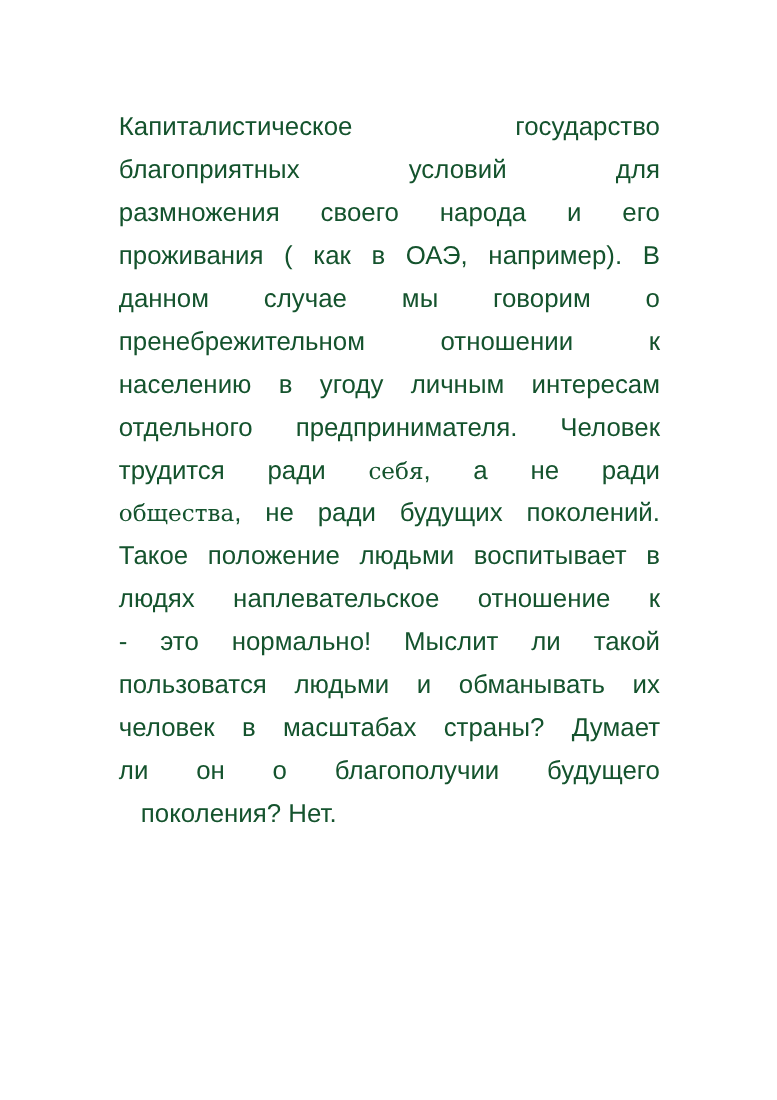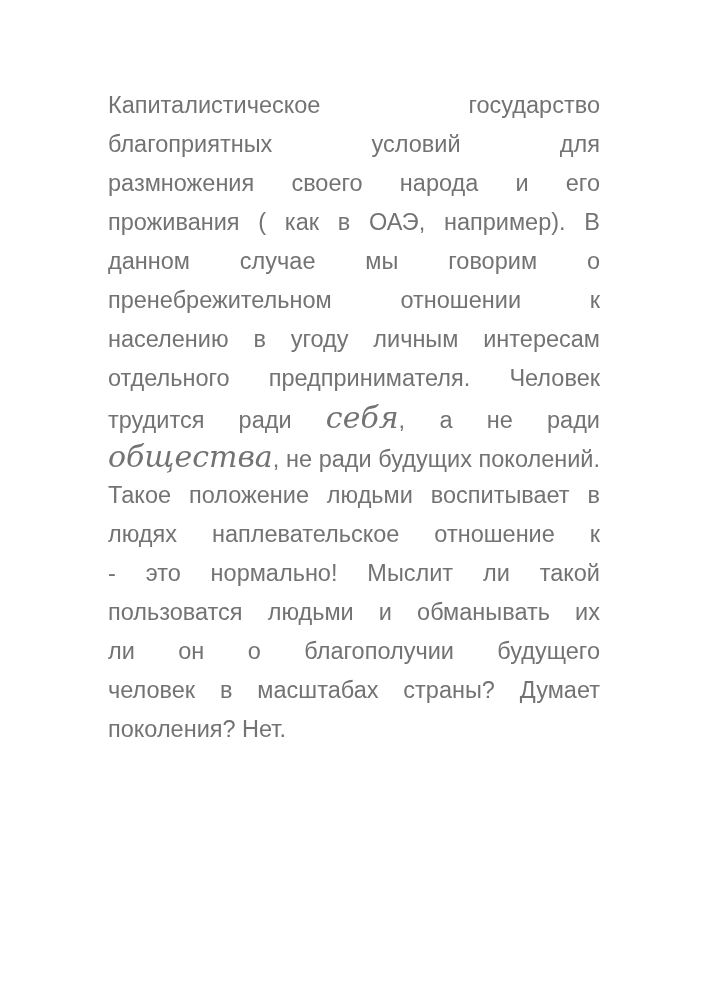--- a/index.html
+++ b/index.html
@@ -17,41 +17,41 @@
       position: absolute;
       left: 0;
       top: 0;
       width: 706px;
       height: 1000px;
       background: #ffffff;
     }
     .text-block {
       position: absolute;
       left: 108px;
-      top: 86px;
+      top: 96px;
       width: 492px;
-      color: #737373;
+      color: #14532d;
       font-family: "Liberation Sans", sans-serif;
       font-size: 23.5px;
       line-height: 39px;
     }
     .line {
       display: block;
       height: 39px;
       white-space: nowrap;
       text-align: justify;
       text-align-last: justify;
     }
     .line.last {
       text-align-last: left;
+      margin-left: 20px;
     }
     .em {
       font-family: "DejaVu Serif", "Liberation Serif", serif;
-      font-style: italic;
-      font-size: 30px;
+      font-size: 21px;
     }
   </style>
 </head>
 <body>
 
 <div class="page">
   <div class="text-block">
     <span class="line">Капиталистическое государство</span>
     <span class="line">благоприятных условий для</span>
     <span class="line">размножения своего народа и его</span>
@@ -59,17 +59,17 @@
     <span class="line">данном случае мы говорим о</span>
     <span class="line">пренебрежительном отношении к</span>
     <span class="line">населению в угоду личным интересам</span>
     <span class="line">отдельного предпринимателя. Человек</span>
     <span class="line"><span>трудится ради</span> <span class="em">себя</span><span>, а не ради</span></span>
     <span class="line"><span class="em">общества</span><span>, не ради будущих поколений.</span></span>
     <span class="line">Такое положение людьми воспитывает в</span>
     <span class="line">людях наплевательское отношение к</span>
     <span class="line">- это нормально! Мыслит ли такой</span>
     <span class="line">пользоватся людьми и обманывать их</span>
+    <span class="line">человек в масштабах страны? Думает</span>
     <span class="line">ли он о благополучии будущего</span>
-    <span class="line">человек в масштабах страны? Думает</span>
     <span class="line last">поколения? Нет.</span>
   </div>
 </div>
 
 </body></html>

